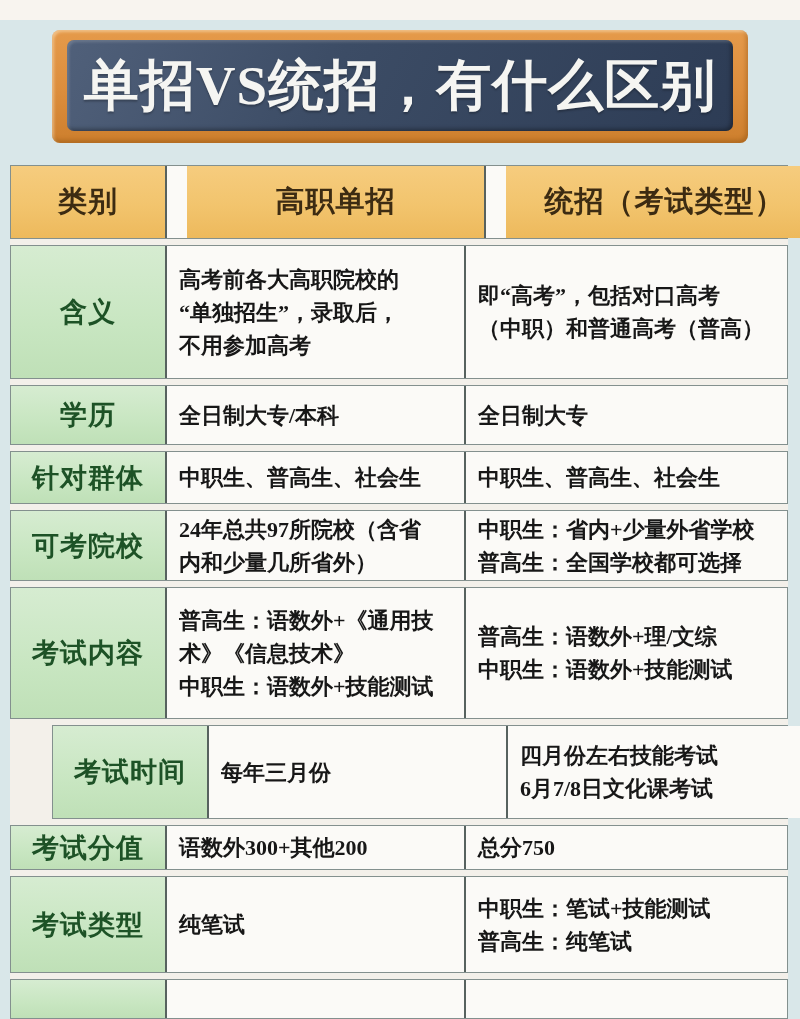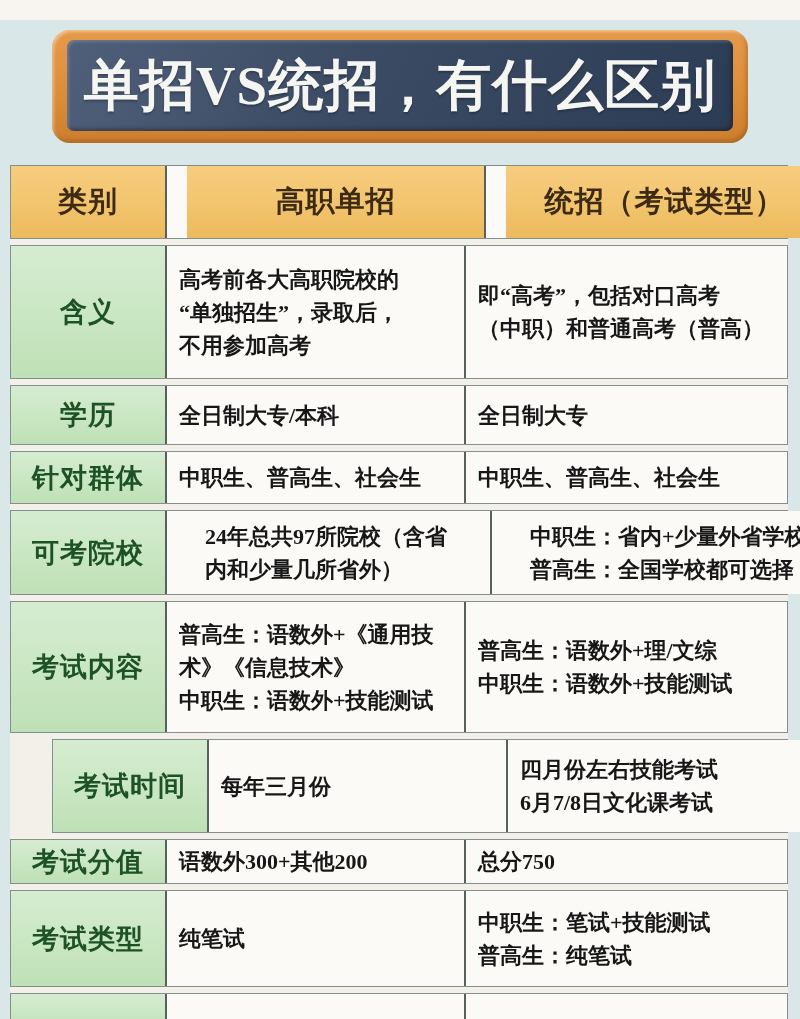--- a/index.html
+++ b/index.html
@@ -12,21 +12,21 @@
     color: #1c1c1c;
   }
   .top-strip {
     position: absolute; left: 0; top: 0; width: 800px; height: 20px;
     background: #f8f4ef;
   }
   
   .banner {
     position: absolute; left: 52px; top: 30px; width: 696px; height: 113px;
     background: linear-gradient(180deg, #e59a4a 0%, #dc8d3c 55%, #cd7f2d 100%);
-    border-radius: 18px;
+    border-radius: 8px;
     padding: 10px 15px 12px 15px;
     box-shadow: inset -2px -3px 4px rgba(120,65,10,0.35), inset 2px 2px 3px rgba(255,235,200,0.5);
   }
   .banner-panel {
     width: 100%; height: 100%;
     background: linear-gradient(115deg, #50607a 0%, #3c4c65 40%, #2d3c55 100%);
     border-radius: 7px;
     display: flex; align-items: center; justify-content: center;
     box-shadow: inset 2px 2px 3px rgba(255,255,255,0.18), inset -2px -2px 4px rgba(0,0,0,0.35);
   }
@@ -72,21 +72,21 @@
   .header-row .cell {
     background: linear-gradient(180deg, #f6cc7e 0%, #f2c46d 55%, #edb95c 100%);
     justify-content: center;
   }
   .header-row { height: 74px; gap: 20px; }
   .header-text { font-size: 29px; color: #3c2b12; letter-spacing: 1px; }
   
   .r-hanyi   { height: 134px; }
   .r-xueli   { height: 60px;  }
   .r-qunti   { height: 53px;  }
-  .r-yuanxiao{ height: 85px; gap: 26px;  }
+  .r-yuanxiao{ height: 71px;  }
   .r-neirong { height: 132px; }
   .r-shijian { height: 94px; margin-left: 42px;  }
   .r-fenzhi  { height: 45px;  }
   .r-leixing { height: 97px;  }
   .r-partial { height: 40px;  }
 </style>
 </head>
 <body>
 
 <div class="top-strip"></div>

